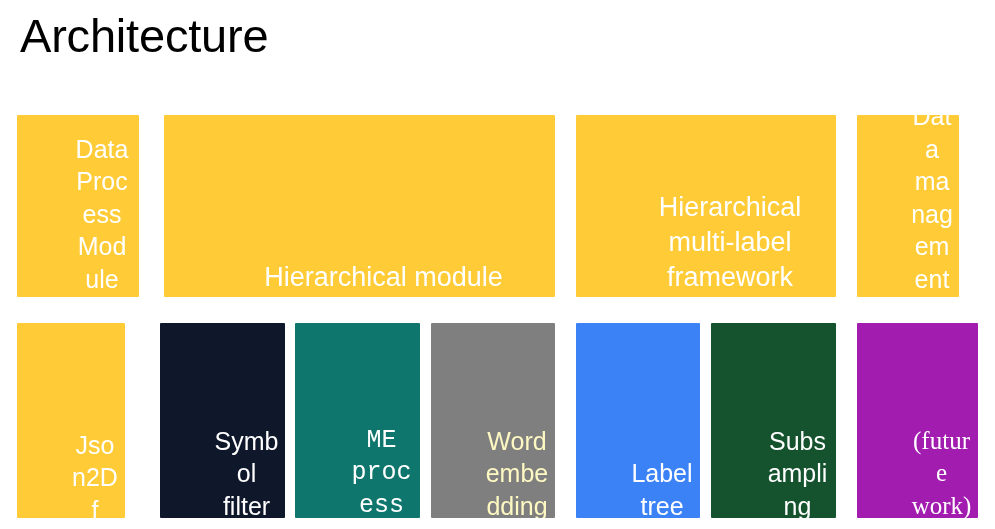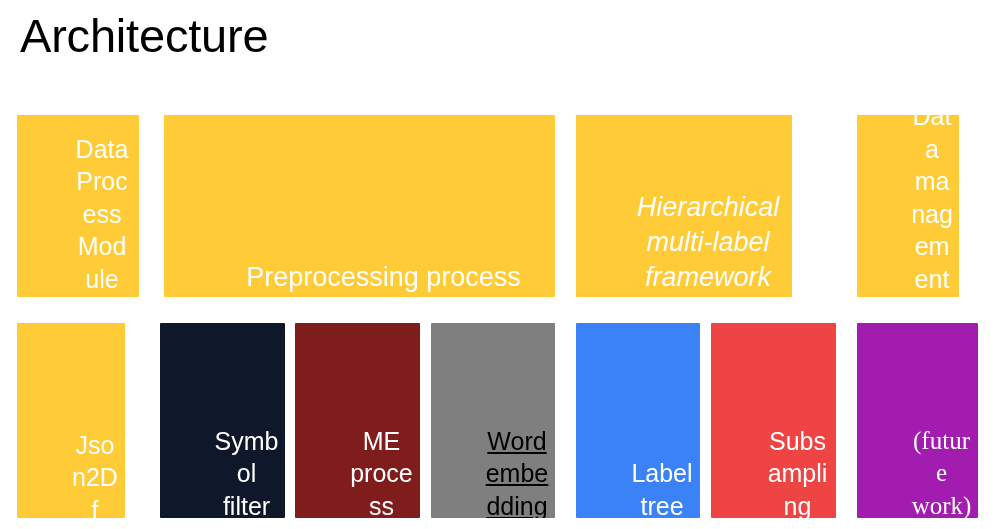--- a/index.html
+++ b/index.html
@@ -54,21 +54,21 @@
   
   .c-yellow { background: #FFCB36; }
   .c-gray   { background: #7F7F7F; }
   .c-green  { background: #8CAE74; }
   .c-peach  { background: #F6CCA9; }
 
   
   .row1 { top: 115px; height: 182px; }
   .n-data-process        { left: 17px;  width: 122px; }
   .n-preprocessing       { left: 164px; width: 391px; }
-  .n-hierarchical        { left: 576px; width: 216px; font-style: italic; }
+  .n-hierarchical        { left: 576px; width: 260px; }
   .n-data-management     { left: 857px; width: 102px; }
 
   
   .row2 { top: 323px; height: 195px; }
   .n-json2df       { left: 17px;  width: 108px; }
   .n-symbol-filter { left: 160px; width: 125px; }
   .n-me-process    { left: 295px; width: 125px; }
   .n-word-embed    { left: 431px; width: 124px; }
   .n-label-tree    { left: 576px; width: 124px; }
   .n-subsampling   { left: 711px; width: 125px; }
@@ -84,52 +84,52 @@
 
 <div id="slide">
 
   <div id="slide-title" style="color: rgb(0, 0, 0);">Architecture</div>
 
   <div class="node row1 c-yellow n-data-process fs-25 nudge-up-2" style="background: rgb(255, 203, 54); color: rgb(255, 255, 255);">
     <span class="node-label">Data Process Module</span>
   </div>
 
   <div class="node row1 c-yellow n-preprocessing fs-27 nudge-up-2" style="background: rgb(255, 203, 54); color: rgb(255, 255, 255);">
-    <span class="node-label">Preprocessing process</span>
+    <span class="node-label">Hierarchical module</span>
   </div>
 
   <div class="node row1 c-yellow n-hierarchical fs-27 nudge-up-2" style="background: rgb(255, 203, 54); color: rgb(255, 255, 255);">
     <span class="node-label">Hierarchical multi-label framework</span>
   </div>
 
   <div class="node row1 c-yellow n-data-management fs-25 nudge-up-2" style="background: rgb(255, 203, 54); color: rgb(255, 255, 255);">
     <span class="node-label">Data management</span>
   </div>
 
   <div class="node row2 c-yellow n-json2df fs-25 nudge-dn-8" style="background: rgb(255, 203, 54); color: rgb(255, 255, 255);">
     <span class="node-label">Json2Df</span>
   </div>
 
   <div class="node row2 c-gray n-symbol-filter fs-25 nudge-dn-4" style="background: #0f172a; color: rgb(255, 255, 255);">
     <span class="node-label">Symbol filter</span>
   </div>
 
-  <div class="node row2 c-gray n-me-process fs-25 nudge-dn-4" style="background: #7f1d1d; color: rgb(255, 255, 255);">
+  <div class="node row2 c-gray n-me-process fs-25 nudge-dn-4" style="background: #0f766e; color: rgb(255, 255, 255); font-family: Liberation Mono, monospace;">
     <span class="node-label">ME process</span>
   </div>
 
-  <div class="node row2 c-gray n-word-embed fs-25 nudge-dn-4" style="background: rgb(127, 127, 127); color: #000000; text-decoration: underline;">
+  <div class="node row2 c-gray n-word-embed fs-25 nudge-dn-4" style="background: rgb(127, 127, 127); color: #fef9c3;">
     <span class="node-label">Word embedding</span>
   </div>
 
   <div class="node row2 c-green n-label-tree fs-25 nudge-dn-4" style="background: #3b82f6; color: rgb(255, 255, 255);">
     <span class="node-label">Label tree</span>
   </div>
 
-  <div class="node row2 c-green n-subsampling fs-25 nudge-dn-4" style="background: #ef4444; color: rgb(255, 255, 255);">
+  <div class="node row2 c-green n-subsampling fs-25 nudge-dn-4" style="background: #14532d; color: rgb(255, 255, 255);">
     <span class="node-label">Subsampling</span>
   </div>
 
   <div class="node row2 c-peach n-future-work fs-25 nudge-dn-4" style="background: #a21caf; color: rgb(255, 255, 255); font-family: Liberation Serif, serif;">
     <span class="node-label">(future work)</span>
   </div>
 
 </div>
 
 </body></html>

